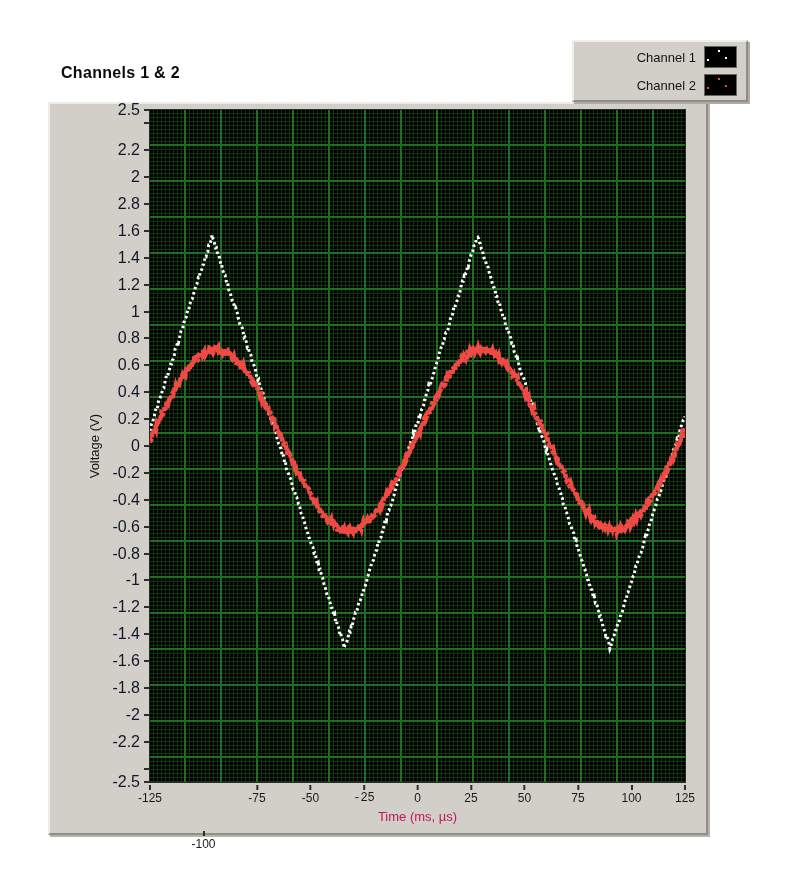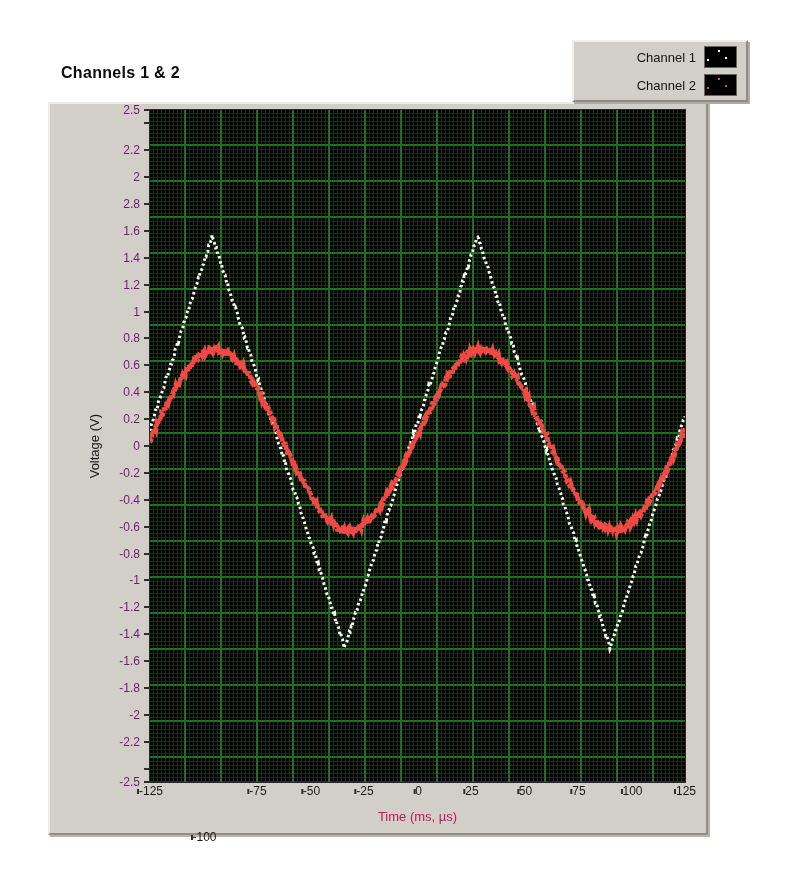--- a/index.html
+++ b/index.html
@@ -29,25 +29,25 @@
   .legend-dot{position:absolute;width:2px;height:2px;}
   
   #plot-area{
     left:150px;top:110px;width:535px;height:672px;background:#000;
     outline:1px solid #2a2a2a;
   }
   #plot-svg{position:absolute;left:0;top:0;}
   
   #y-ticks{left:64px;top:110px;width:86px;height:672px;pointer-events:none;}
   .ytick{position:absolute;right:1px;transform:translateY(-50%);display:flex;align-items:center;gap:4px;}
-  .ytick .tick-label{font-size:12px;color:#701a75;line-height:12px;}
+  .ytick .tick-label{font-size:16px;color:#0f172a;line-height:12px;}
   .ytick .tick-mark{width:5px;height:2px;background:#2e2e2e;}
   
   #x-ticks{left:150px;top:783px;width:535px;height:28px;pointer-events:none;}
-  .xtick{position:absolute;top:0;transform:translateX(-50%);display:flex;flex-direction:row;align-items:center;}
+  .xtick{position:absolute;top:0;transform:translateX(-50%);display:flex;flex-direction:column;align-items:center;}
   .xtick .tick-mark{width:2px;height:5px;background:#2e2e2e;margin-top:2px;}
   .xtick .tick-label{font-size:12px;color:#1a1a1a;margin-top:1px;}
   #x-axis-label{left:150px;top:809px;width:535px;text-align:center;font-size:13px;color:#be185d;}
   #y-axis-label{left:84px;top:110px;width:20px;height:672px;display:flex;align-items:center;justify-content:center;}
   #y-axis-label span{writing-mode:vertical-rl;transform:rotate(180deg);font-size:13px;color:#141414;white-space:nowrap;}
 </style>
 </head>
 <body>
 
 <div class="abs" id="graph-title">Channels 1 &amp; 2</div>
@@ -187,21 +187,21 @@
       <span class="tick-label">-100</span>
     </div>
     <div class="xtick" style="left: 107px;">
       <i class="tick-mark"></i>
       <span class="tick-label">-75</span>
     </div>
     <div class="xtick" style="left: 160.5px;">
       <i class="tick-mark"></i>
       <span class="tick-label">-50</span>
     </div>
-    <div class="xtick" style="left: 214px;">
+    <div class="xtick" style="left: 214px; font-family: Liberation Mono, monospace;">
       <i class="tick-mark"></i>
       <span class="tick-label">-25</span>
     </div>
     <div class="xtick" style="left: 267.5px;">
       <i class="tick-mark"></i>
       <span class="tick-label">0</span>
     </div>
     <div class="xtick" style="left: 321px; text-align: right;">
       <i class="tick-mark"></i>
       <span class="tick-label">25</span>

